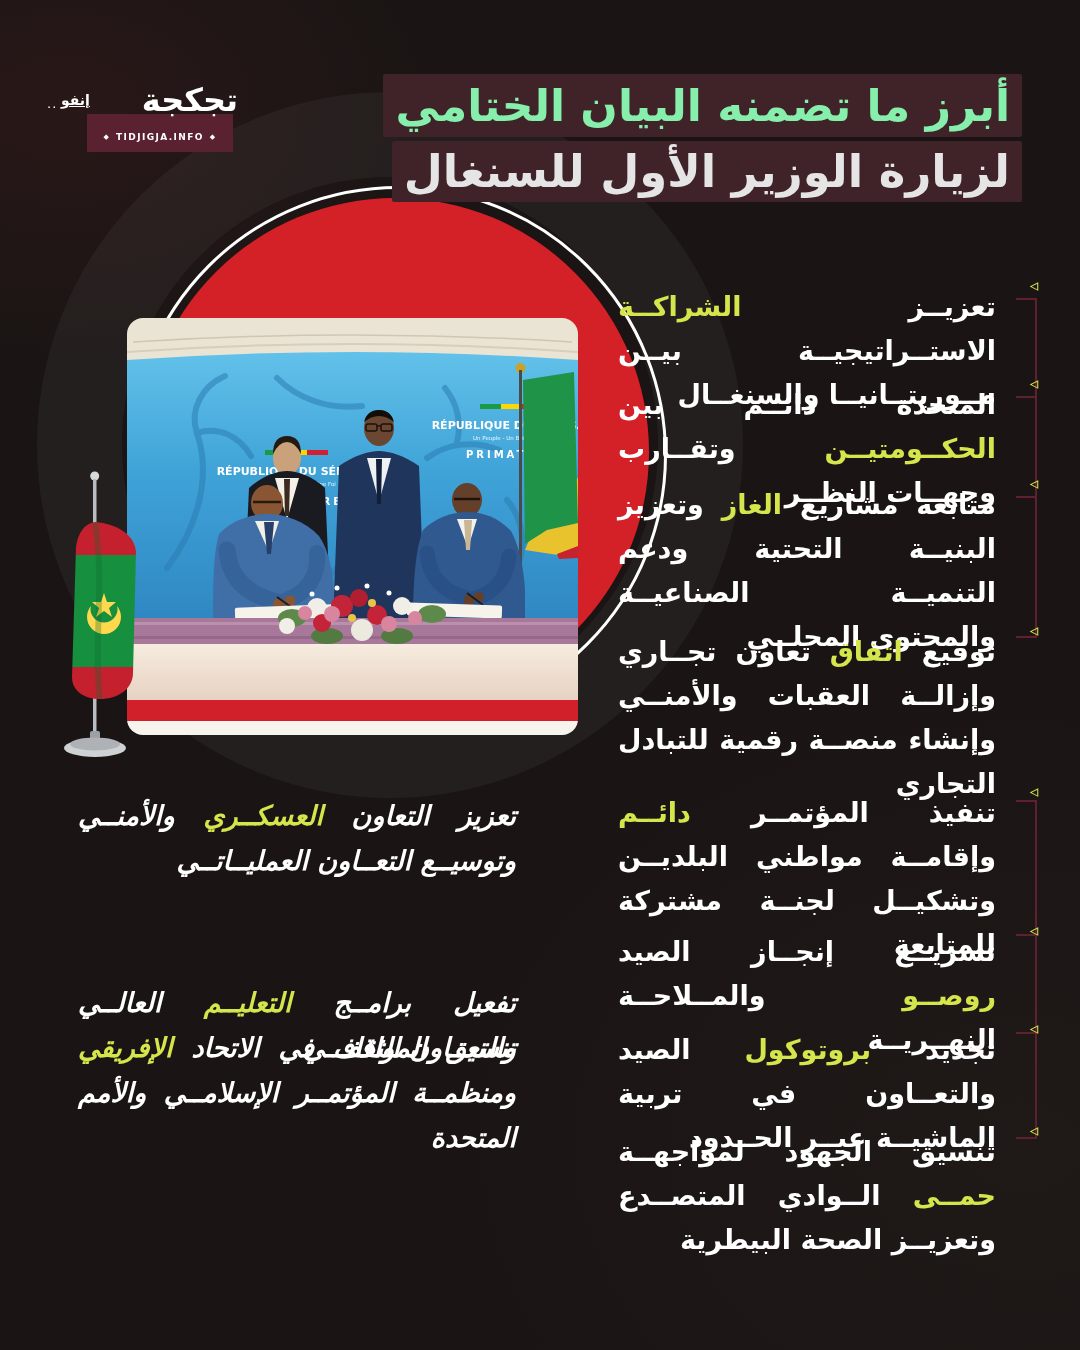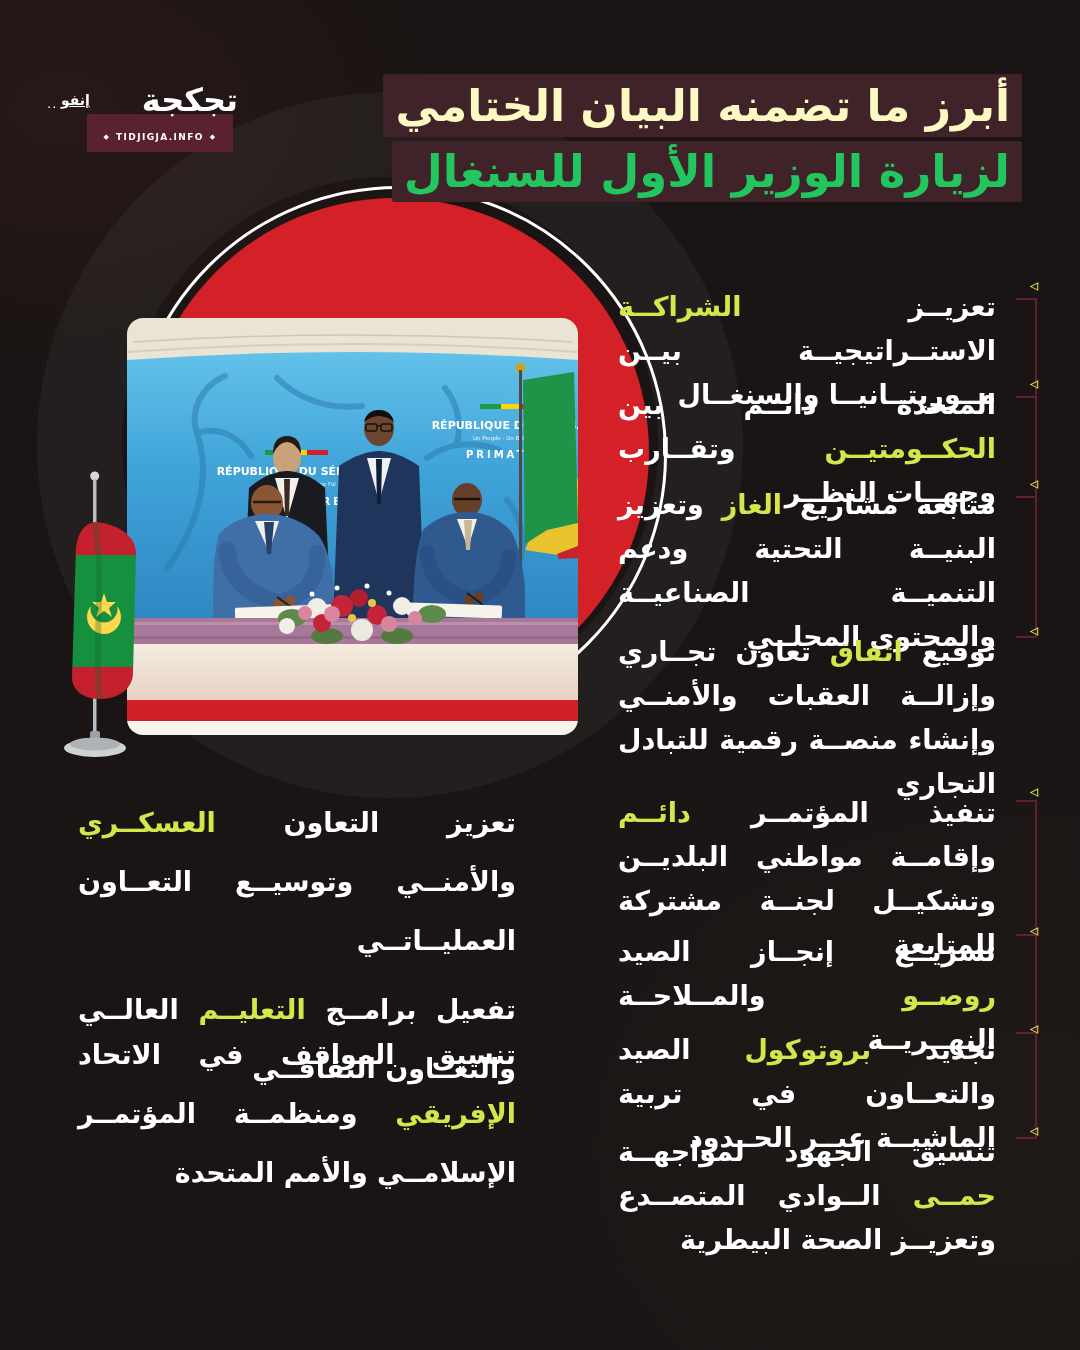--- a/index.html
+++ b/index.html
@@ -35,21 +35,21 @@
   .photo-card{position:absolute;left:127px;top:318px;width:451px;height:417px;margin:0;
     border-radius:16px;overflow:hidden;z-index:2;}
   .photo-card svg{display:block;}
   
   .m-flag{position:absolute;left:35px;top:465px;width:135px;height:300px;z-index:3;}
   
   .bullet{position:absolute;direction:rtl;color:#fff;font-size:27px;font-weight:700;line-height:44px;
     text-align:justify;}
   .bullet p{margin:12px;}
   .bullet.r{right:72px;width:402px;}
-  .bullet.l{right:552px;width:462px;line-height:59px;}
+  .bullet.l{right:552px;width:462px;line-height:45px;font-style:italic;}
   .hl{color:#d5e54c;}
   .tri{position:absolute;right:-30px;top:4px;font-size:17px;color:#d5e54c;line-height:1;}
   
   .vline{position:absolute;left:1035px;width:2px;background:#5f2130;}
   .hstub{position:absolute;left:1016px;width:21px;height:2px;background:#5f2130;}
 </style>
 </head>
 <body>
 
 <div class="canvas">
@@ -64,22 +64,22 @@
     <div class="logo-dots">..</div>
     <div class="logo-word">تجكجة</div>
     <div class="logo-site">
       <span class="orn">⬥</span>
       <span>TIDJIGJA.INFO</span>
       <span class="orn">⬥</span>
     </div>
   </header>
 
   <div class="title">
-    <div class="tline"><span class="t1" id="t1" style="background: rgb(63, 35, 41); color: #fef9c3;">أبرز ما تضمنه البيان الختامي</span></div>
-    <div class="tline"><span class="t2" id="t2" style="background: rgb(63, 35, 41); color: #22c55e;">لزيارة الوزير الأول للسنغال</span></div>
+    <div class="tline"><span class="t1" id="t1" style="background: rgb(63, 35, 41); color: #86efac;">أبرز ما تضمنه البيان الختامي</span></div>
+    <div class="tline"><span class="t2" id="t2" style="background: rgb(63, 35, 41); color: #e5e5e5;">لزيارة الوزير الأول للسنغال</span></div>
   </div>
 
   <figure class="photo-card">
     <svg width="451" height="417" viewBox="0 0 451 417" xmlns="http://www.w3.org/2000/svg" font-family="DejaVu Sans, sans-serif">
       <defs>
         <linearGradient id="sky" x1="0" y1="0" x2="0" y2="1">
           <stop offset="0" stop-color="#63c2ea"></stop>
             <stop offset="0.45" stop-color="#3fa3d8"></stop>
             <stop offset="1" stop-color="#2f87c2"></stop>
         </linearGradient>

